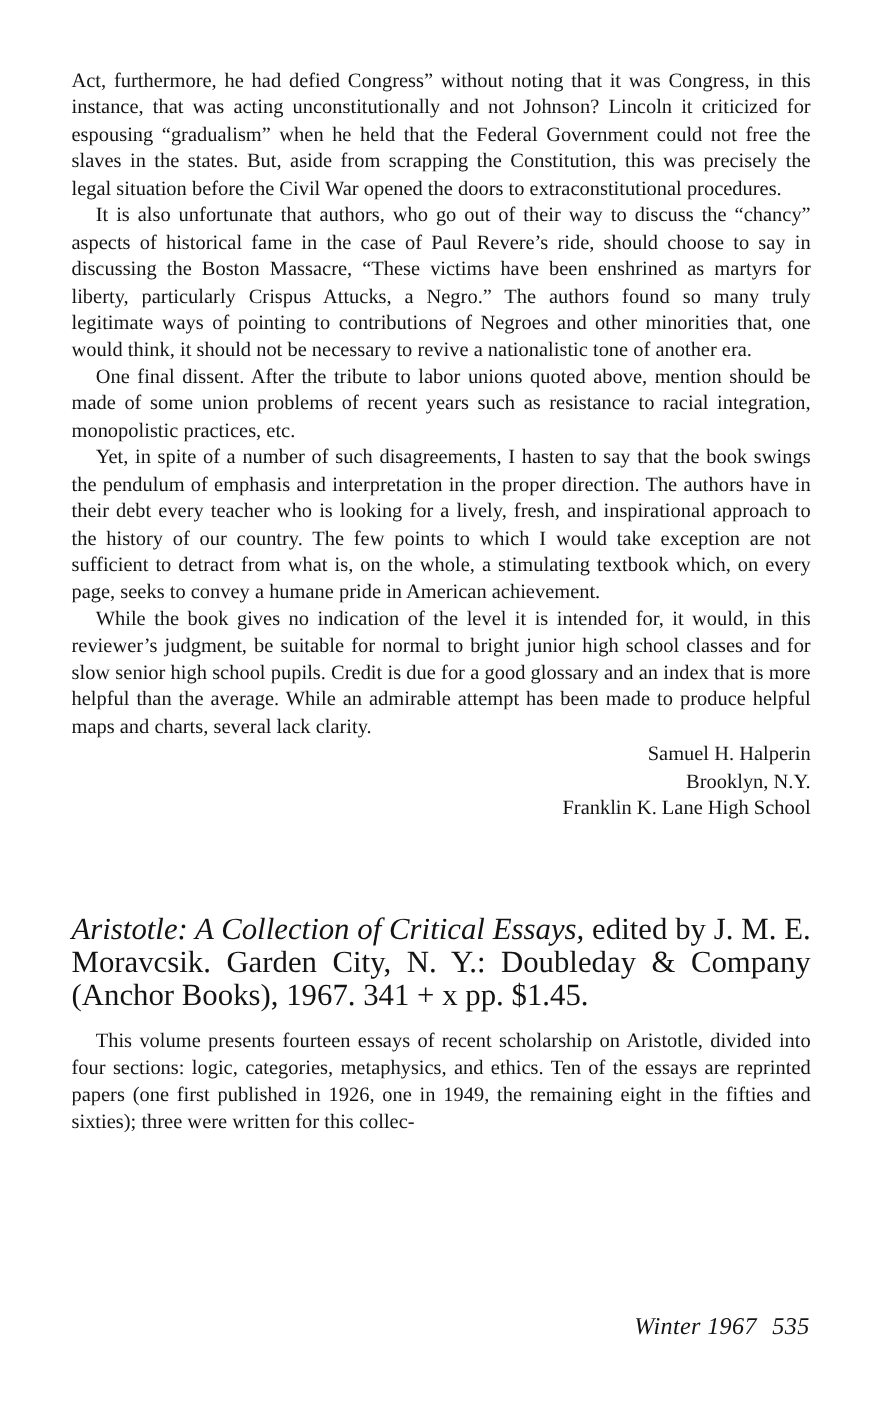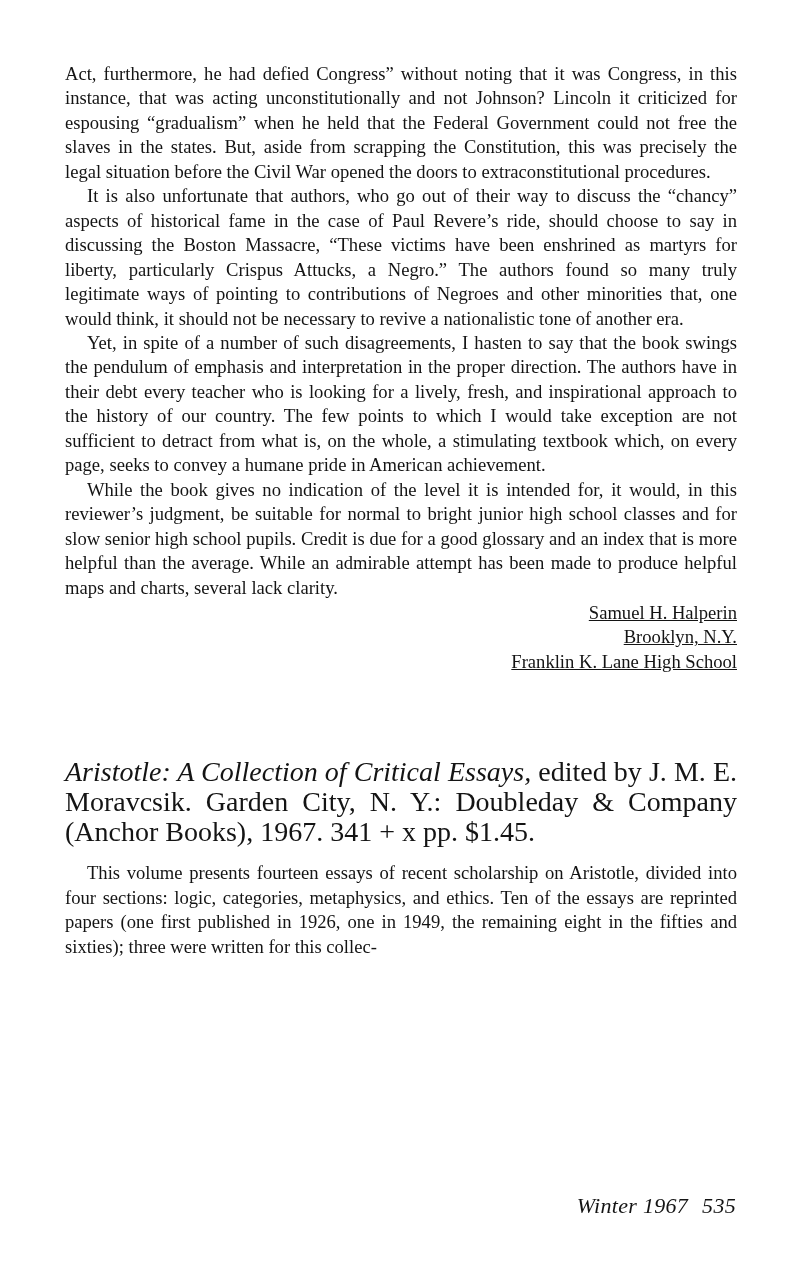--- a/index.html
+++ b/index.html
@@ -34,21 +34,20 @@
       text-indent: 0;
     }
     .signature {
       margin-top: 1px;
       text-align: right;
       font-size: 18.6px;
       line-height: 24.45px;
     }
     .signature div {
       display: block;
-      text-decoration: underline;
     }
     .review-heading {
       margin-top: 83px;
       font-size: 28px;
       line-height: 30px;
       text-align: justify;
       text-align-last: left;
     }
     .review-heading .book-title {
       font-style: italic;
@@ -71,20 +70,21 @@
     }
   </style>
 </head>
 <body>
 
 <div class="page">
 
   <section class="body-text">
     <p class="first">Act, furthermore, he had defied Congress” without noting that it was Con­gress, in this instance, that was acting unconstitutionally and not Johnson? Lincoln it criticized for espousing “gradualism” when he held that the Fed­eral Government could not free the slaves in the states. But, aside from scrapping the Constitution, this was precisely the legal situation before the Civil War opened the doors to extraconstitutional procedures.</p>
     <p>It is also unfortunate that authors, who go out of their way to discuss the “chancy” aspects of historical fame in the case of Paul Revere’s ride, should choose to say in discussing the Boston Massacre, “These victims have been enshrined as martyrs for liberty, particularly Crispus Attucks, a Negro.” The authors found so many truly legitimate ways of pointing to contribu­tions of Negroes and other minorities that, one would think, it should not be necessary to revive a nationalistic tone of another era.</p>
+    <p>One final dissent. After the tribute to labor unions quoted above, mention should be made of some union problems of recent years such as resistance to racial integration, monopolistic practices, etc.</p>
     <p>Yet, in spite of a number of such disagreements, I hasten to say that the book swings the pendulum of emphasis and interpretation in the proper di­rection. The authors have in their debt every teacher who is looking for a lively, fresh, and inspirational approach to the history of our country. The few points to which I would take exception are not sufficient to detract from what is, on the whole, a stimulating textbook which, on every page, seeks to convey a humane pride in American achievement.</p>
     <p>While the book gives no indication of the level it is intended for, it would, in this reviewer’s judgment, be suitable for normal to bright junior high school classes and for slow senior high school pupils. Credit is due for a good glossary and an index that is more helpful than the average. While an ad­mirable attempt has been made to produce helpful maps and charts, several lack clarity.</p>
   </section>
 
   <div class="signature">
     <div>Samuel H. Halperin</div>
     <div>Brooklyn, N.Y.</div>
     <div>Franklin K. Lane High School</div>
   </div>
 

